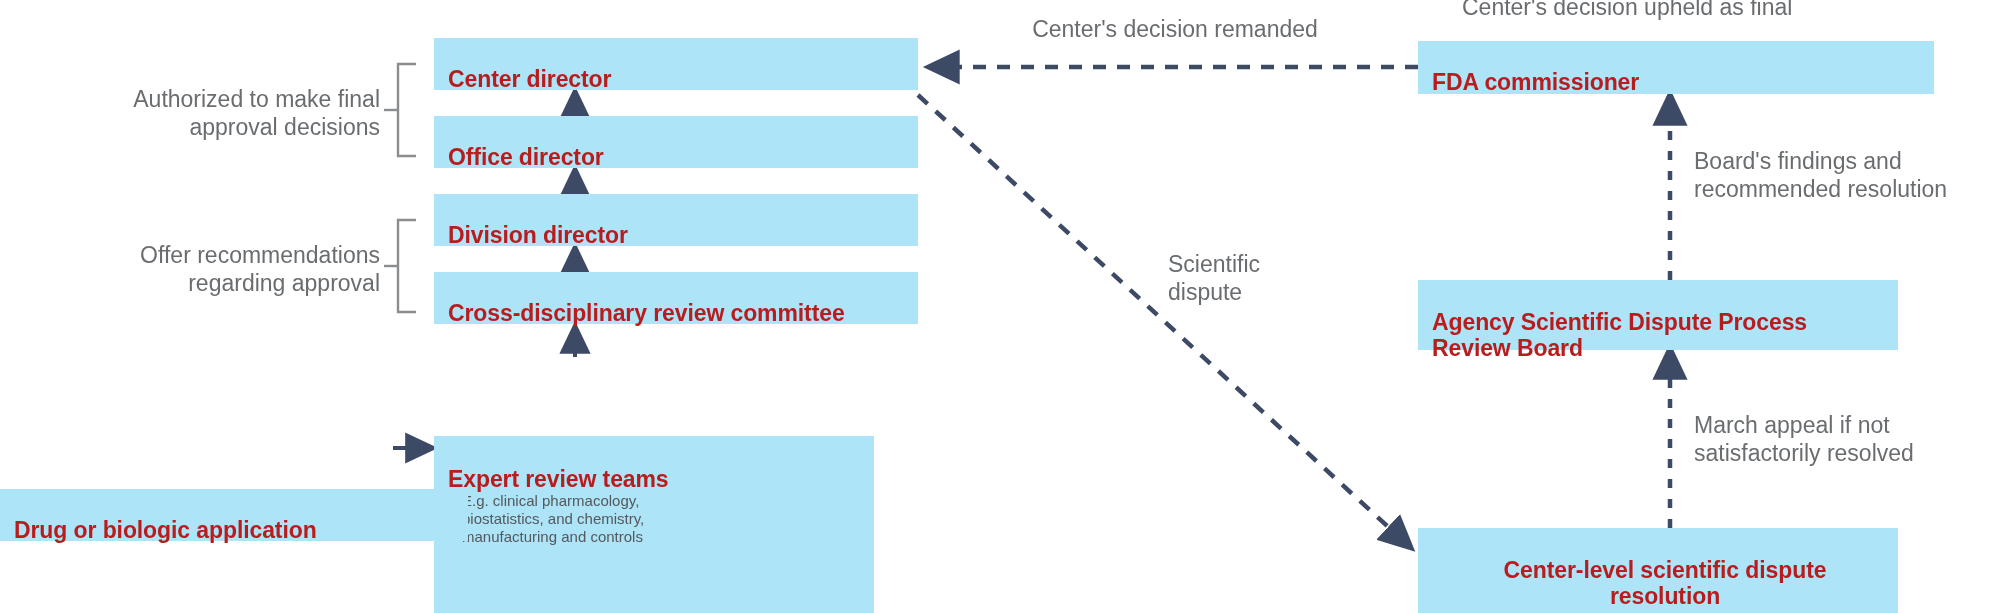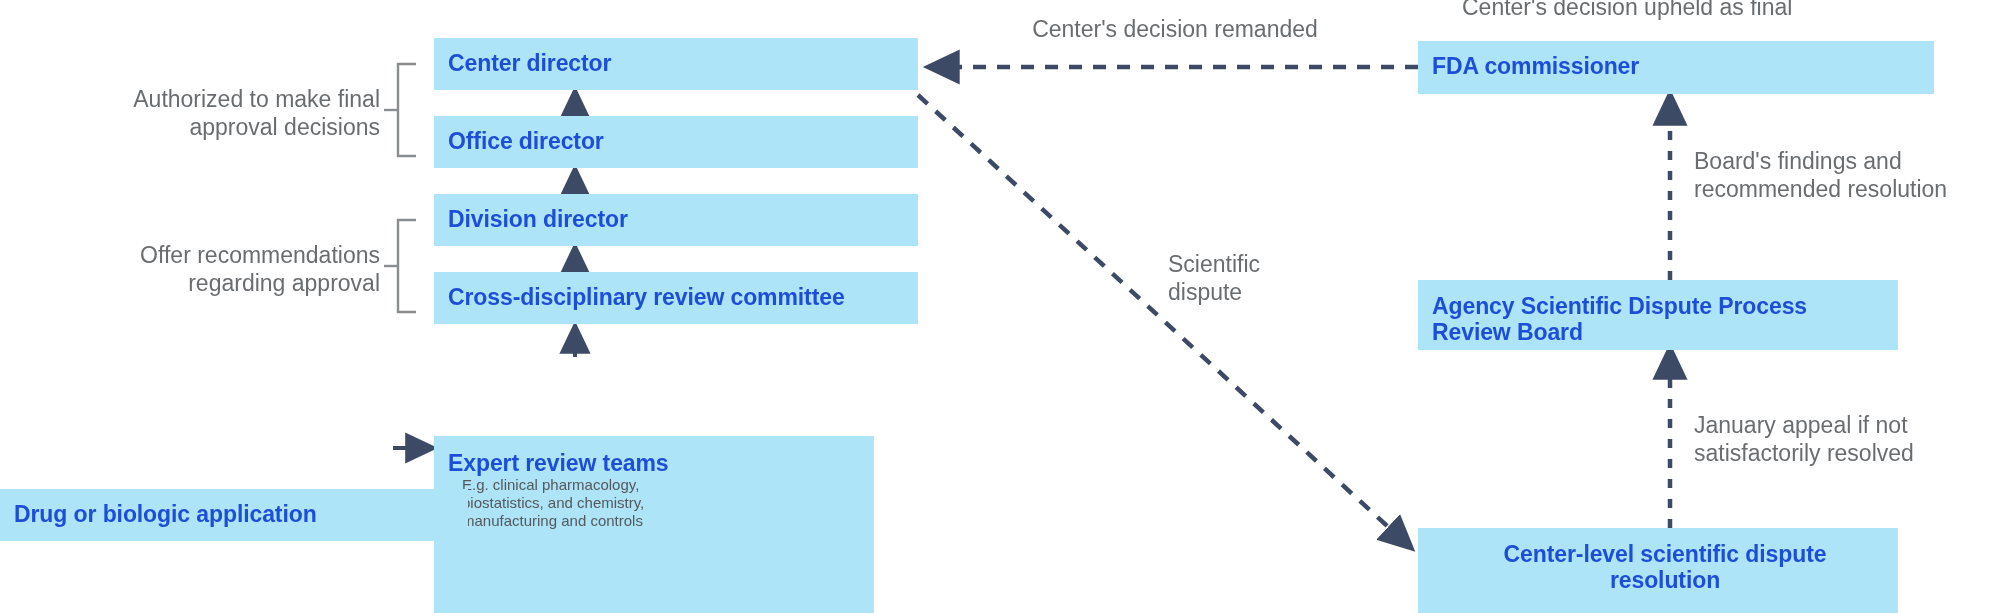--- a/index.html
+++ b/index.html
@@ -20,23 +20,24 @@
     background:#ade4f8;
     box-sizing:border-box;
     display:flex;
     flex-direction:column;
     justify-content:flex-start;
   }
   .box .title{
     font-weight:bold;
     font-size:23px;
     line-height:1.15;
-    color:#1d4ed8;
+    color:#b91c1c;
     letter-spacing:-0.1px;
     white-space:pre-line;
+    margin-top:16px;
   }
   .box .sub{
     font-size:15px;
     line-height:1.18;
     color:#55585c;
     white-space:pre-line;
     padding-left:14px;
   }
   .annot{
     position:absolute;
@@ -146,16 +147,16 @@
   <div class="annot center" style="left:1000px; top:16px; width:350px;">Center's decision remanded</div>
 
   <div class="annot left" style="left:1462px; top:-6px; width:520px;">Center's decision upheld as final</div>
 
   <div class="annot left" style="left:1168px; top:251px; width:220px;">Scientific
 dispute</div>
 
   <div class="annot left" style="left:1694px; top:148px; width:320px;">Board's findings and
 recommended resolution</div>
 
-  <div class="annot left" style="left:1694px; top:412px; width:300px;">January appeal if not
+  <div class="annot left" style="left:1694px; top:412px; width:300px;">March appeal if not
 satisfactorily resolved</div>
 
 </div>
 
 </body></html>

